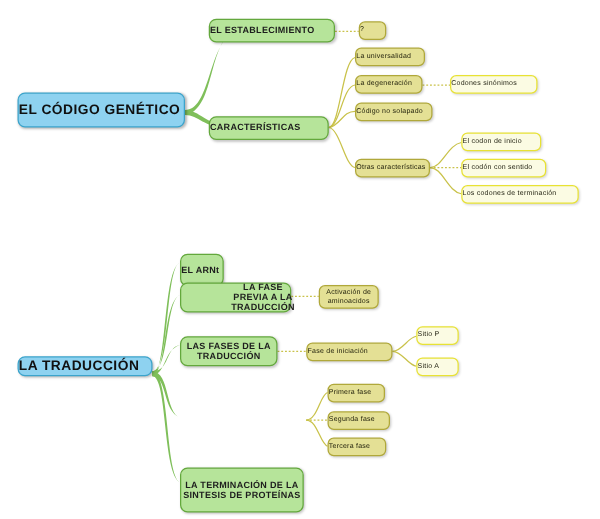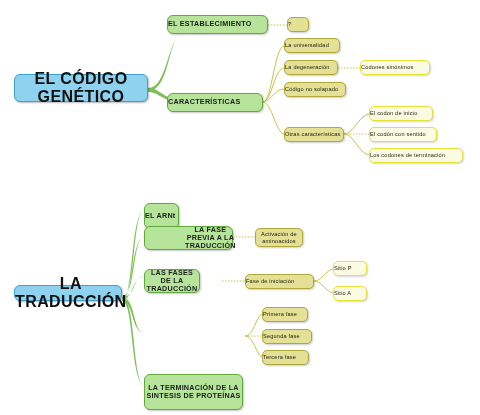--- a/index.html
+++ b/index.html
@@ -39,21 +39,21 @@
     border-style: solid;
     white-space: pre-line;
   }
   
   .n-root {
     background: #8ed2f0;
     border: 1px solid #3ba4cc;
     border-radius: 6px;
     color: #101010;
     font-weight: bold;
-    font-size: 16px;
+    font-size: 11px;
     letter-spacing: 0.4px;
     box-shadow: 1px 1px 2px rgba(0,0,0,0.28);
   }
   
   .n-green {
     background: #b6e49a;
     border: 1px solid #63a83c;
     border-radius: 6px;
     color: #1d1d1d;
     font-weight: bold;
@@ -187,21 +187,21 @@
   </div>
 
   <div class="node n-green" style="left:144px; top:226px; width:89px; height:24px;padding-left:40px;">
     <span>LA FASE PREVIA A LA TRADUCCIÓN</span>
   </div>
 
   <div class="node n-khaki" style="left:255px; top:228px; width:48px; height:19px;">
     <span>Activación de aminoacidos</span>
   </div>
 
-  <div class="node n-green" style="left:144px; top:269px; width:56px; height:24px;">
+  <div class="node n-green" style="left:144px; top:269px; width:78px; height:24px;">
     <span>LAS FASES DE LA TRADUCCIÓN</span>
   </div>
 
   <div class="node n-khaki" style="left:245px; top:274px; width:69px; height:15px;">
     <span>Fase de iniciación</span>
   </div>
 
   <div class="node n-cream" style="left:333px; top:261px; width:34px; height:15px;">
     <span>Sitio P</span>
   </div>

